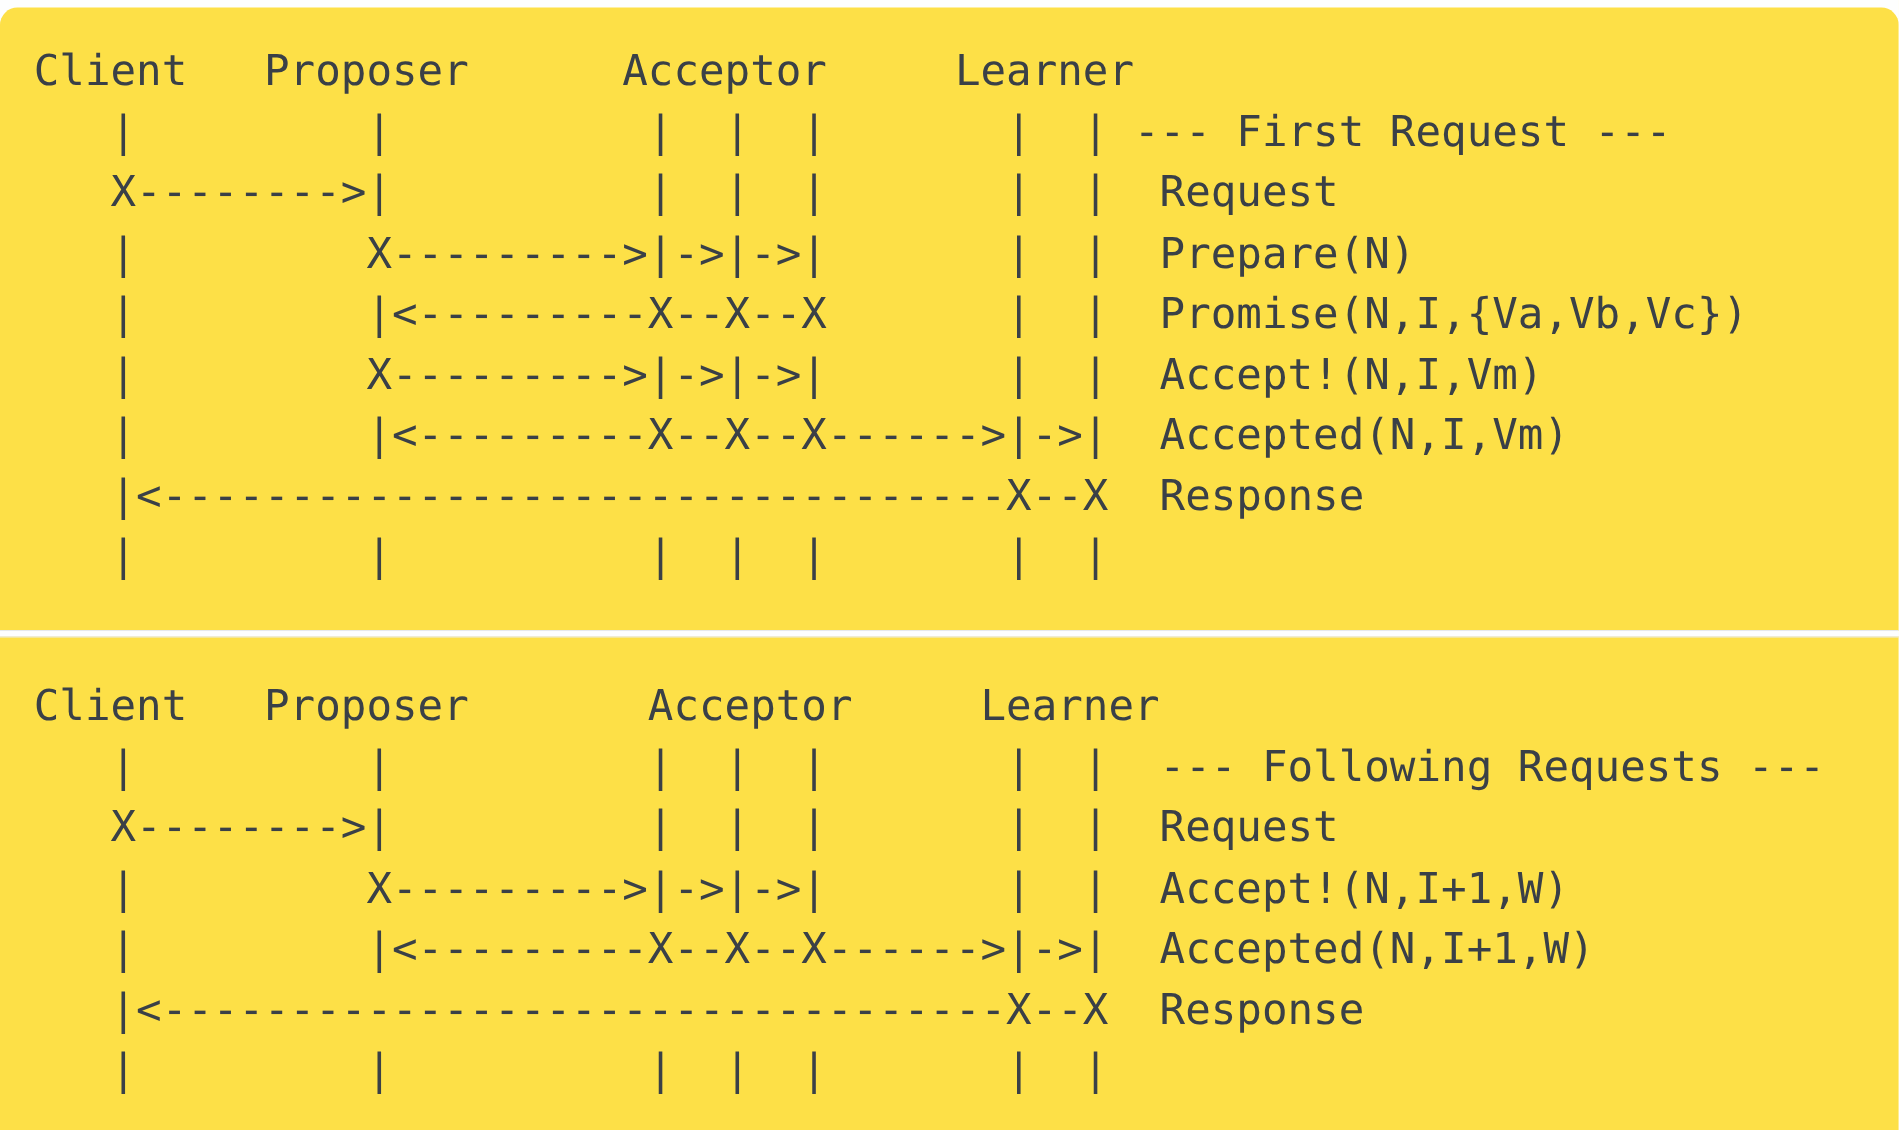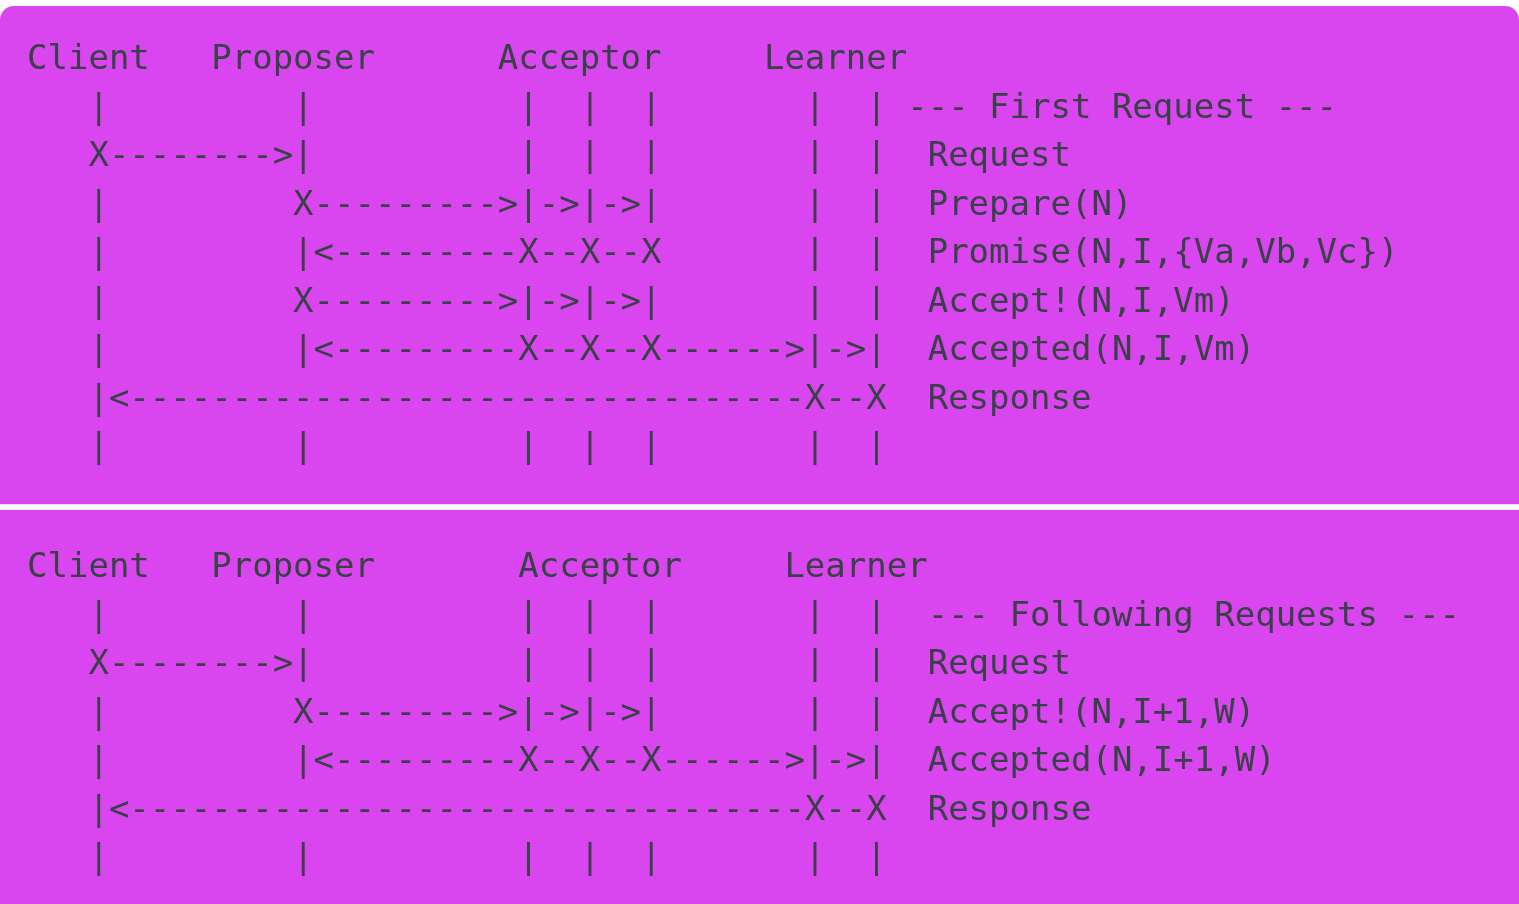--- a/index.html
+++ b/index.html
@@ -14,21 +14,21 @@
   .page {
     position: relative;
     width: 1519px;
     height: 904px;
     background: #fdfefe;
   }
   .code-block {
     position: absolute;
     left: 0;
     right: 0;
-    background: #d946ef;
+    background: #fde047;
     box-sizing: border-box;
   }
   .block-first {
     top: 6px;
     height: 499px;
     border-radius: 14px 14px 0 0;
     border-bottom: 1px solid #e6e9ec;
   }
   .block-following {
     top: 509px;

